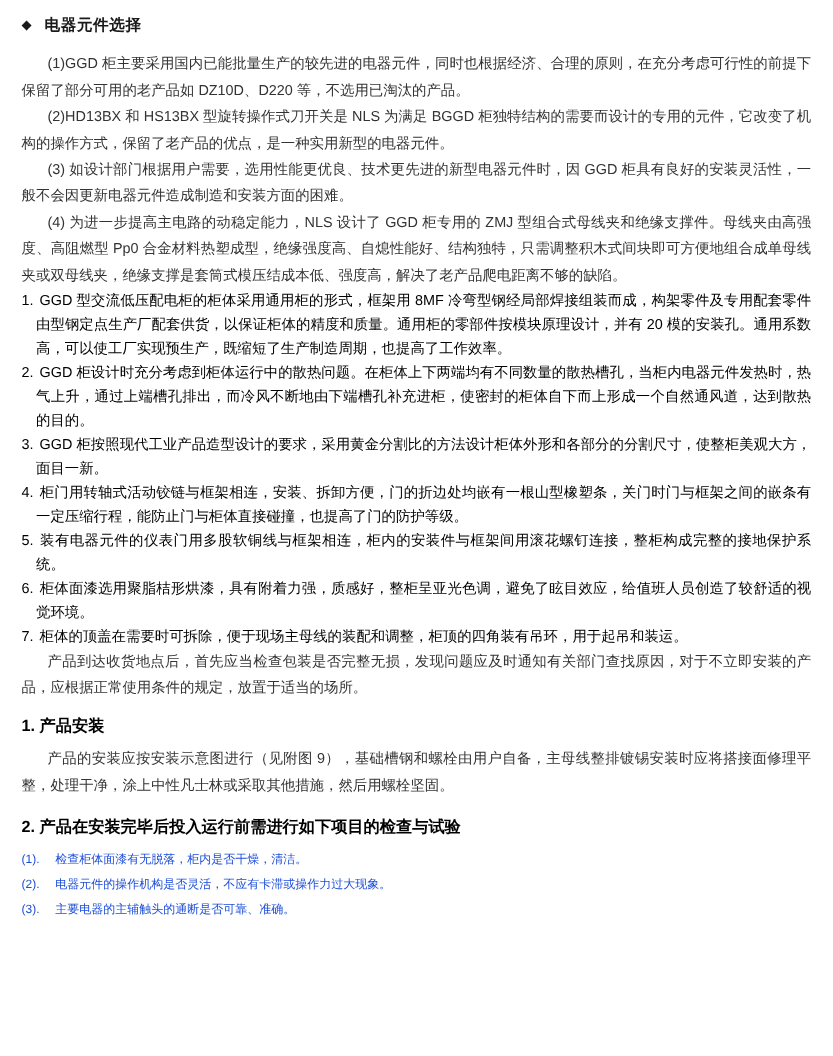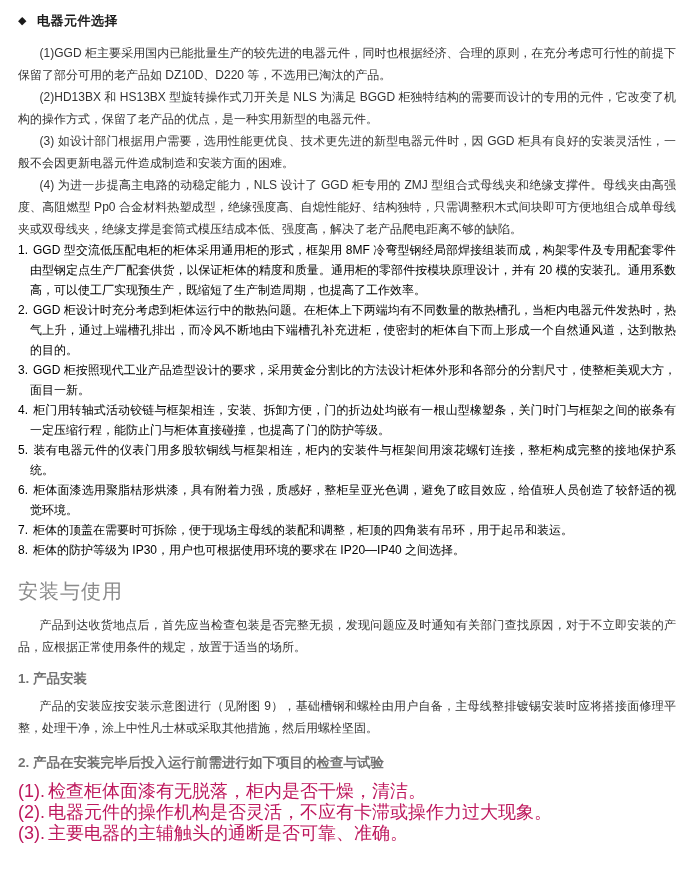--- a/index.html
+++ b/index.html
@@ -68,33 +68,33 @@
     color: #000000;
   }
   .s2-item .num {
     margin-right: 5px;
   }
 
   
   .sub-title {
     font-size: 13.5px;
     font-weight: bold;
-    color: #737373;
+    color: #000000;
     margin: 12px 0 7px 0;
   }
   .sub-title.second {
     margin-top: 15px;
     margin-bottom: 9px;
   }
   .check-item {
-    font-size: 18px;
+    font-size: 10px;
     line-height: 20px;
     margin: 0 0 1px 0;
     text-align: justify;
-    color: #be185d;
+    color: #1d4ed8;
   }
   .check-item .cnum {
     display: inline-block;
     min-width: 25px;
     margin-right: 3px;
   }
 </style>
 </head>
 <body>
 
@@ -110,23 +110,21 @@
   <p class="para">(4) 为进一步提高主电路的动稳定能力，NLS 设计了 GGD 柜专用的 ZMJ 型组合式母线夹和绝缘支撑件。母线夹由高强度、高阻燃型 Pp0 合金材料热塑成型，绝缘强度高、自熄性能好、结构独特，只需调整积木式间块即可方便地组合成单母线夹或双母线夹，绝缘支撑是套筒式模压结成本低、强度高，解决了老产品爬电距离不够的缺陷。</p>
 
 
   <p class="s2-item"><span class="num">1.</span><span>GGD 型交流低压配电柜的柜体采用通用柜的形式，框架用 8MF 冷弯型钢经局部焊接组装而成，构架零件及专用配套零件由型钢定点生产厂配套供货，以保证柜体的精度和质量。通用柜的零部件按模块原理设计，并有 20 模的安装孔。通用系数高，可以使工厂实现预生产，既缩短了生产制造周期，也提高了工作效率。</span></p>
   <p class="s2-item"><span class="num">2.</span><span>GGD 柜设计时充分考虑到柜体运行中的散热问题。在柜体上下两端均有不同数量的散热槽孔，当柜内电器元件发热时，热气上升，通过上端槽孔排出，而冷风不断地由下端槽孔补充进柜，使密封的柜体自下而上形成一个自然通风道，达到散热的目的。</span></p>
   <p class="s2-item"><span class="num">3.</span><span>GGD 柜按照现代工业产品造型设计的要求，采用黄金分割比的方法设计柜体外形和各部分的分割尺寸，使整柜美观大方，面目一新。</span></p>
   <p class="s2-item"><span class="num">4.</span><span>柜门用转轴式活动铰链与框架相连，安装、拆卸方便，门的折边处均嵌有一根山型橡塑条，关门时门与框架之间的嵌条有一定压缩行程，能防止门与柜体直接碰撞，也提高了门的防护等级。</span></p>
   <p class="s2-item"><span class="num">5.</span><span>装有电器元件的仪表门用多股软铜线与框架相连，柜内的安装件与框架间用滚花螺钉连接，整柜构成完整的接地保护系统。</span></p>
   <p class="s2-item"><span class="num">6.</span><span>柜体面漆选用聚脂桔形烘漆，具有附着力强，质感好，整柜呈亚光色调，避免了眩目效应，给值班人员创造了较舒适的视觉环境。</span></p>
   <p class="s2-item"><span class="num">7.</span><span>柜体的顶盖在需要时可拆除，便于现场主母线的装配和调整，柜顶的四角装有吊环，用于起吊和装运。</span></p>
-  <p class="s2-item"><span class="num">8.</span><span>柜体的防护等级为 IP30，用户也可根据使用环境的要求在 IP20—IP40 之间选择。</span></p>
 
-  <div class="big-heading second">安装与使用</div>
 
   <p class="para">产品到达收货地点后，首先应当检查包装是否完整无损，发现问题应及时通知有关部门查找原因，对于不立即安装的产品，应根据正常使用条件的规定，放置于适当的场所。</p>
 
   <div class="sub-title">1. 产品安装</div>
   <p class="para">产品的安装应按安装示意图进行（见附图 9），基础槽钢和螺栓由用户自备，主母线整排镀锡安装时应将搭接面修理平整，处理干净，涂上中性凡士林或采取其他措施，然后用螺栓坚固。</p>
 
   <div class="sub-title second">2. 产品在安装完毕后投入运行前需进行如下项目的检查与试验</div>
 
   <p class="check-item"><span class="cnum">(1).</span><span>检查柜体面漆有无脱落，柜内是否干燥，清洁。</span></p>
   <p class="check-item"><span class="cnum">(2).</span><span>电器元件的操作机构是否灵活，不应有卡滞或操作力过大现象。</span></p>

